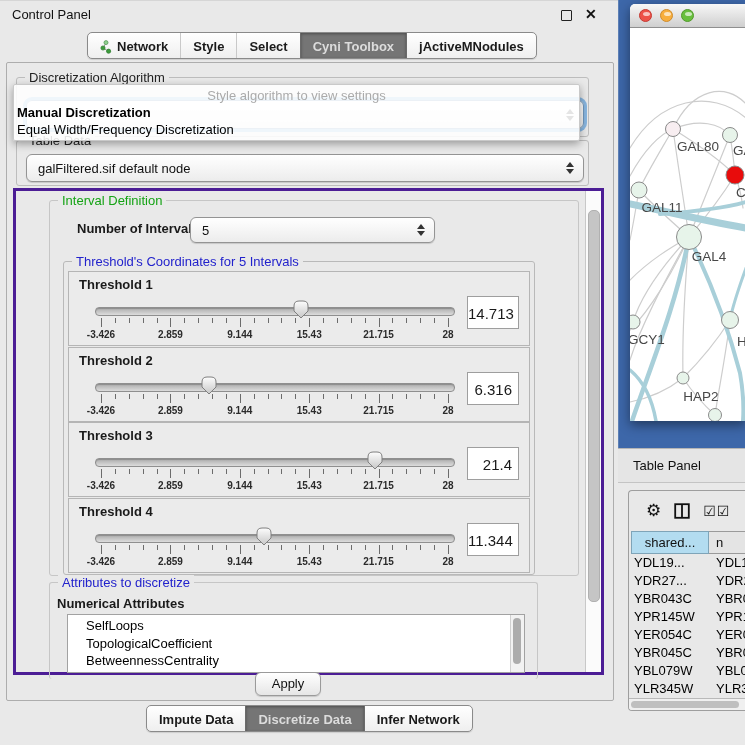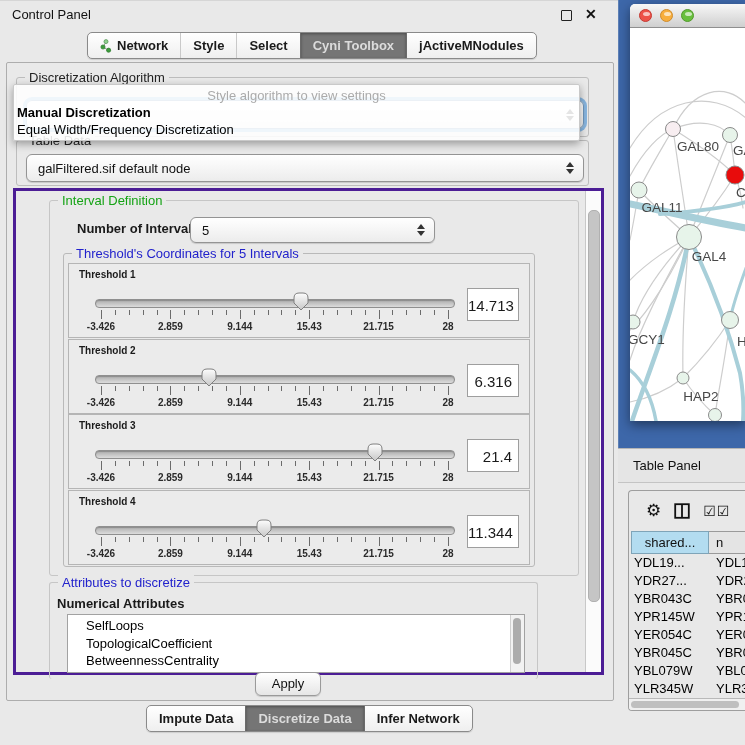--- a/index.html
+++ b/index.html
@@ -7,21 +7,21 @@
     font-family:"Liberation Sans",sans-serif;color:#1a1a1a;font-size:13px;}
   
   .left{position:absolute;left:0;top:0;width:618px;height:745px;background:#E9E9E9;border-top:1px solid #D6D6D6;}
   .titlebar{position:absolute;left:0;top:0;width:100%;height:28px;}
   .titlebar .title{position:absolute;left:12px;top:6px;font-size:13px;color:#111;}
   .tb-float{position:absolute;left:561px;top:9px;width:9px;height:9px;border:1.5px solid #222;border-radius:1px;}
   .tb-close{position:absolute;left:585px;top:5px;font-size:14px;font-weight:bold;color:#111;}
   
   .seg{position:absolute;display:flex;height:25px;border:1px solid #8A8A8A;border-radius:5px;
     background:linear-gradient(#FFFFFF,#EFEFEF);overflow:hidden;box-shadow:0 1px 1px rgba(0,0,0,.12);}
-  .seg-item{display:flex;align-items:center;justify-content:center;gap:5px;padding:11px 12px;
+  .seg-item{display:flex;align-items:flex-end;justify-content:center;gap:5px;padding:4px 12px;
     font-weight:bold;color:#1a1a1a;white-space:nowrap;border-left:1px solid #C9C9C9;cursor:default;}
   .seg-item:first-child{border-left:none;}
   .seg-item.sel{background:var(--selected-tab-bg,#757575);color:var(--selected-tab-text,#DCDCDC);
     border-left:1px solid #6b6b6b;box-shadow:inset 0 1px 3px rgba(0,0,0,.35);}
   .seg-item.sel + .seg-item{border-left:1px solid #6b6b6b;}
   .top-tabs{left:87px;top:31px;}
   .bottom-tabs{left:146px;top:704px;}
   
   .content-panel{position:absolute;left:6px;top:61px;width:606px;height:637px;
     background:#E9E9E9;border:1px solid #ADADAD;border-radius:2px;}
@@ -54,23 +54,23 @@
   .td-combo{left:19px;top:91px;width:556px;height:26px;}
   
   .scrollpanel{position:absolute;left:6px;top:125px;width:585px;height:481px;
     border:3px solid #4c1d95;background:#E9E9E9;}
   .vscroll{position:absolute;top:0;right:0;bottom:0;width:15px;background:#FBFBFB;border-left:1px solid #C8C8C8;}
   .vscroll .vthumb{position:absolute;left:2px;top:19px;width:10px;height:390px;border-radius:5px;
     background:#C5C5C5;border:1px solid #B0B0B0;}
   .interval-group{left:33px;top:9px;width:528px;height:374px;border-color:#C6C6C6;}
   .noi-label{position:absolute;left:27px;top:20px;font-weight:bold;}
   .noi-combo{left:140px;top:16px;width:243px;height:24px;}
-  .thr-group{left:13px;top:52px;width:470px;height:312px;border-color:#B9B9B9;}
+  .thr-group{left:13px;top:60px;width:470px;height:312px;border-color:#B9B9B9;}
   .th-panel{position:absolute;left:4px;width:460px;height:73px;border:1px solid #B5B5B5;background:#EBEBEB;}
-  .th-label{position:absolute;left:10px;top:5px;font-weight:bold;font-size:10px;}
+  .th-label{position:absolute;left:10px;top:5px;font-weight:bold;font-size:13px;}
   .slider{position:absolute;left:26px;top:26px;width:360px;height:44px;}
   .track{position:absolute;left:0;right:0;top:9px;height:7px;border-radius:4px;
     background:linear-gradient(#ACACAC,#DCDCDC);border:1px solid #8F8F8F;box-shadow:inset 0 1px 1px rgba(0,0,0,.2);}
   .tickzone{position:absolute;left:6px;right:7px;top:20px;height:10px;}
   .tick{position:absolute;top:0;width:1px;height:5px;background:#6b6b6b;}
   .tick.major{height:9px;}
   .labelzone{position:absolute;left:6px;right:7px;top:31px;height:11px;}
   .ticklabel{position:absolute;transform:translateX(-50%);font-size:10px;font-weight:bold;color:#2b2b2b;white-space:nowrap;}
   .thumb{position:absolute;top:2px;width:16px;height:19px;}
   .th-value{position:absolute;left:398px;top:24px;width:52px;height:33px;background:#fff;

